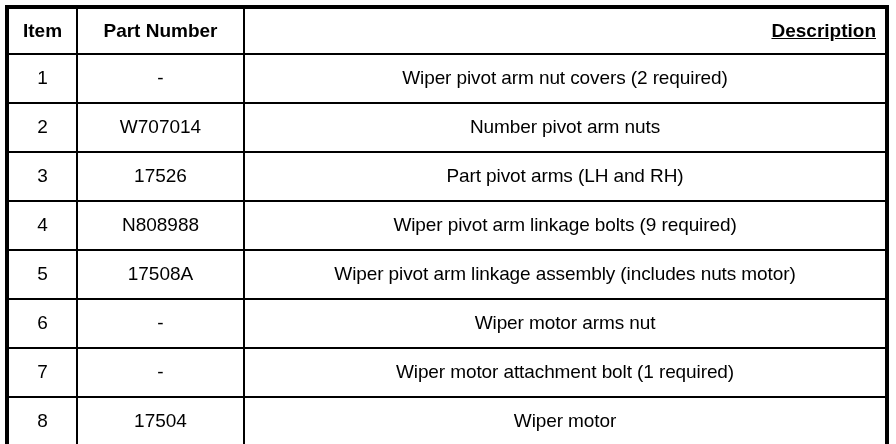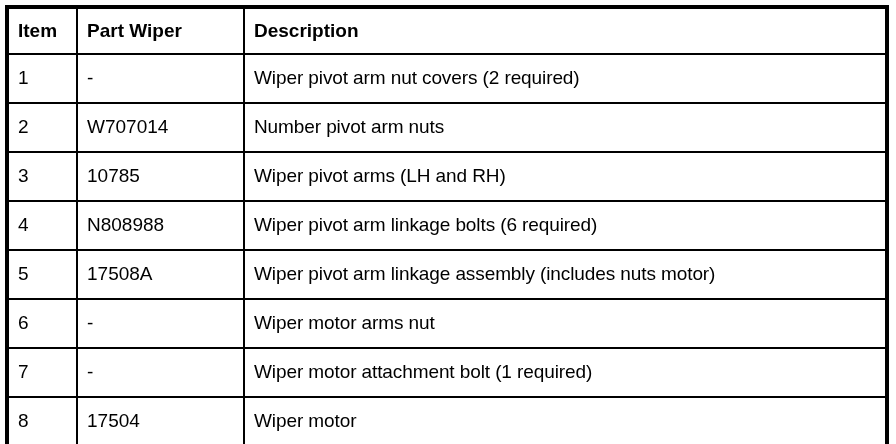--- a/index.html
+++ b/index.html
@@ -32,30 +32,31 @@
   table.parts-table col.col-part { width: 167px; }
   table.parts-table col.col-desc { width: auto; }
 
   table.parts-table th,
   table.parts-table td {
     border: 2px solid #000000;
     padding: 0 9px;
     font-size: 19px;
     line-height: 1.1;
     vertical-align: middle;
-    text-align: left;
+    text-align: center;
     white-space: nowrap;
     overflow: hidden;
   }
   table.parts-table thead th {
     font-weight: bold;
     height: 44px;
   }
   table.parts-table thead th.desc-head {
-    text-align: left;
+    text-align: right;
+    text-decoration: underline;
   }
   table.parts-table tbody td {
     font-weight: normal;
     height: 47px;
   }
   table.parts-table tbody td.cell-desc {
     letter-spacing: -0.1px;
   }
 </style>
 </head>
@@ -64,44 +65,44 @@
 <div class="page">
   <table class="parts-table">
     <colgroup>
       <col class="col-item">
       <col class="col-part">
       <col class="col-desc">
     </colgroup>
     <thead>
       <tr>
         <th class="item-head">Item</th>
-        <th class="part-head">Part Wiper</th>
+        <th class="part-head">Part Number</th>
         <th class="desc-head">Description</th>
       </tr>
     </thead>
     <tbody>
       <tr>
         <td class="cell-item">1</td>
         <td class="cell-part">-</td>
         <td class="cell-desc">Wiper pivot arm nut covers (2 required)</td>
       </tr>
       <tr>
         <td class="cell-item">2</td>
         <td class="cell-part">W707014</td>
         <td class="cell-desc">Number pivot arm nuts</td>
       </tr>
       <tr>
         <td class="cell-item">3</td>
-        <td class="cell-part">10785</td>
-        <td class="cell-desc">Wiper pivot arms (LH and RH)</td>
+        <td class="cell-part">17526</td>
+        <td class="cell-desc">Part pivot arms (LH and RH)</td>
       </tr>
       <tr>
         <td class="cell-item">4</td>
         <td class="cell-part">N808988</td>
-        <td class="cell-desc">Wiper pivot arm linkage bolts (6 required)</td>
+        <td class="cell-desc">Wiper pivot arm linkage bolts (9 required)</td>
       </tr>
       <tr>
         <td class="cell-item">5</td>
         <td class="cell-part">17508A</td>
         <td class="cell-desc">Wiper pivot arm linkage assembly (includes nuts motor)</td>
       </tr>
       <tr>
         <td class="cell-item">6</td>
         <td class="cell-part">-</td>
         <td class="cell-desc">Wiper motor arms nut</td>

